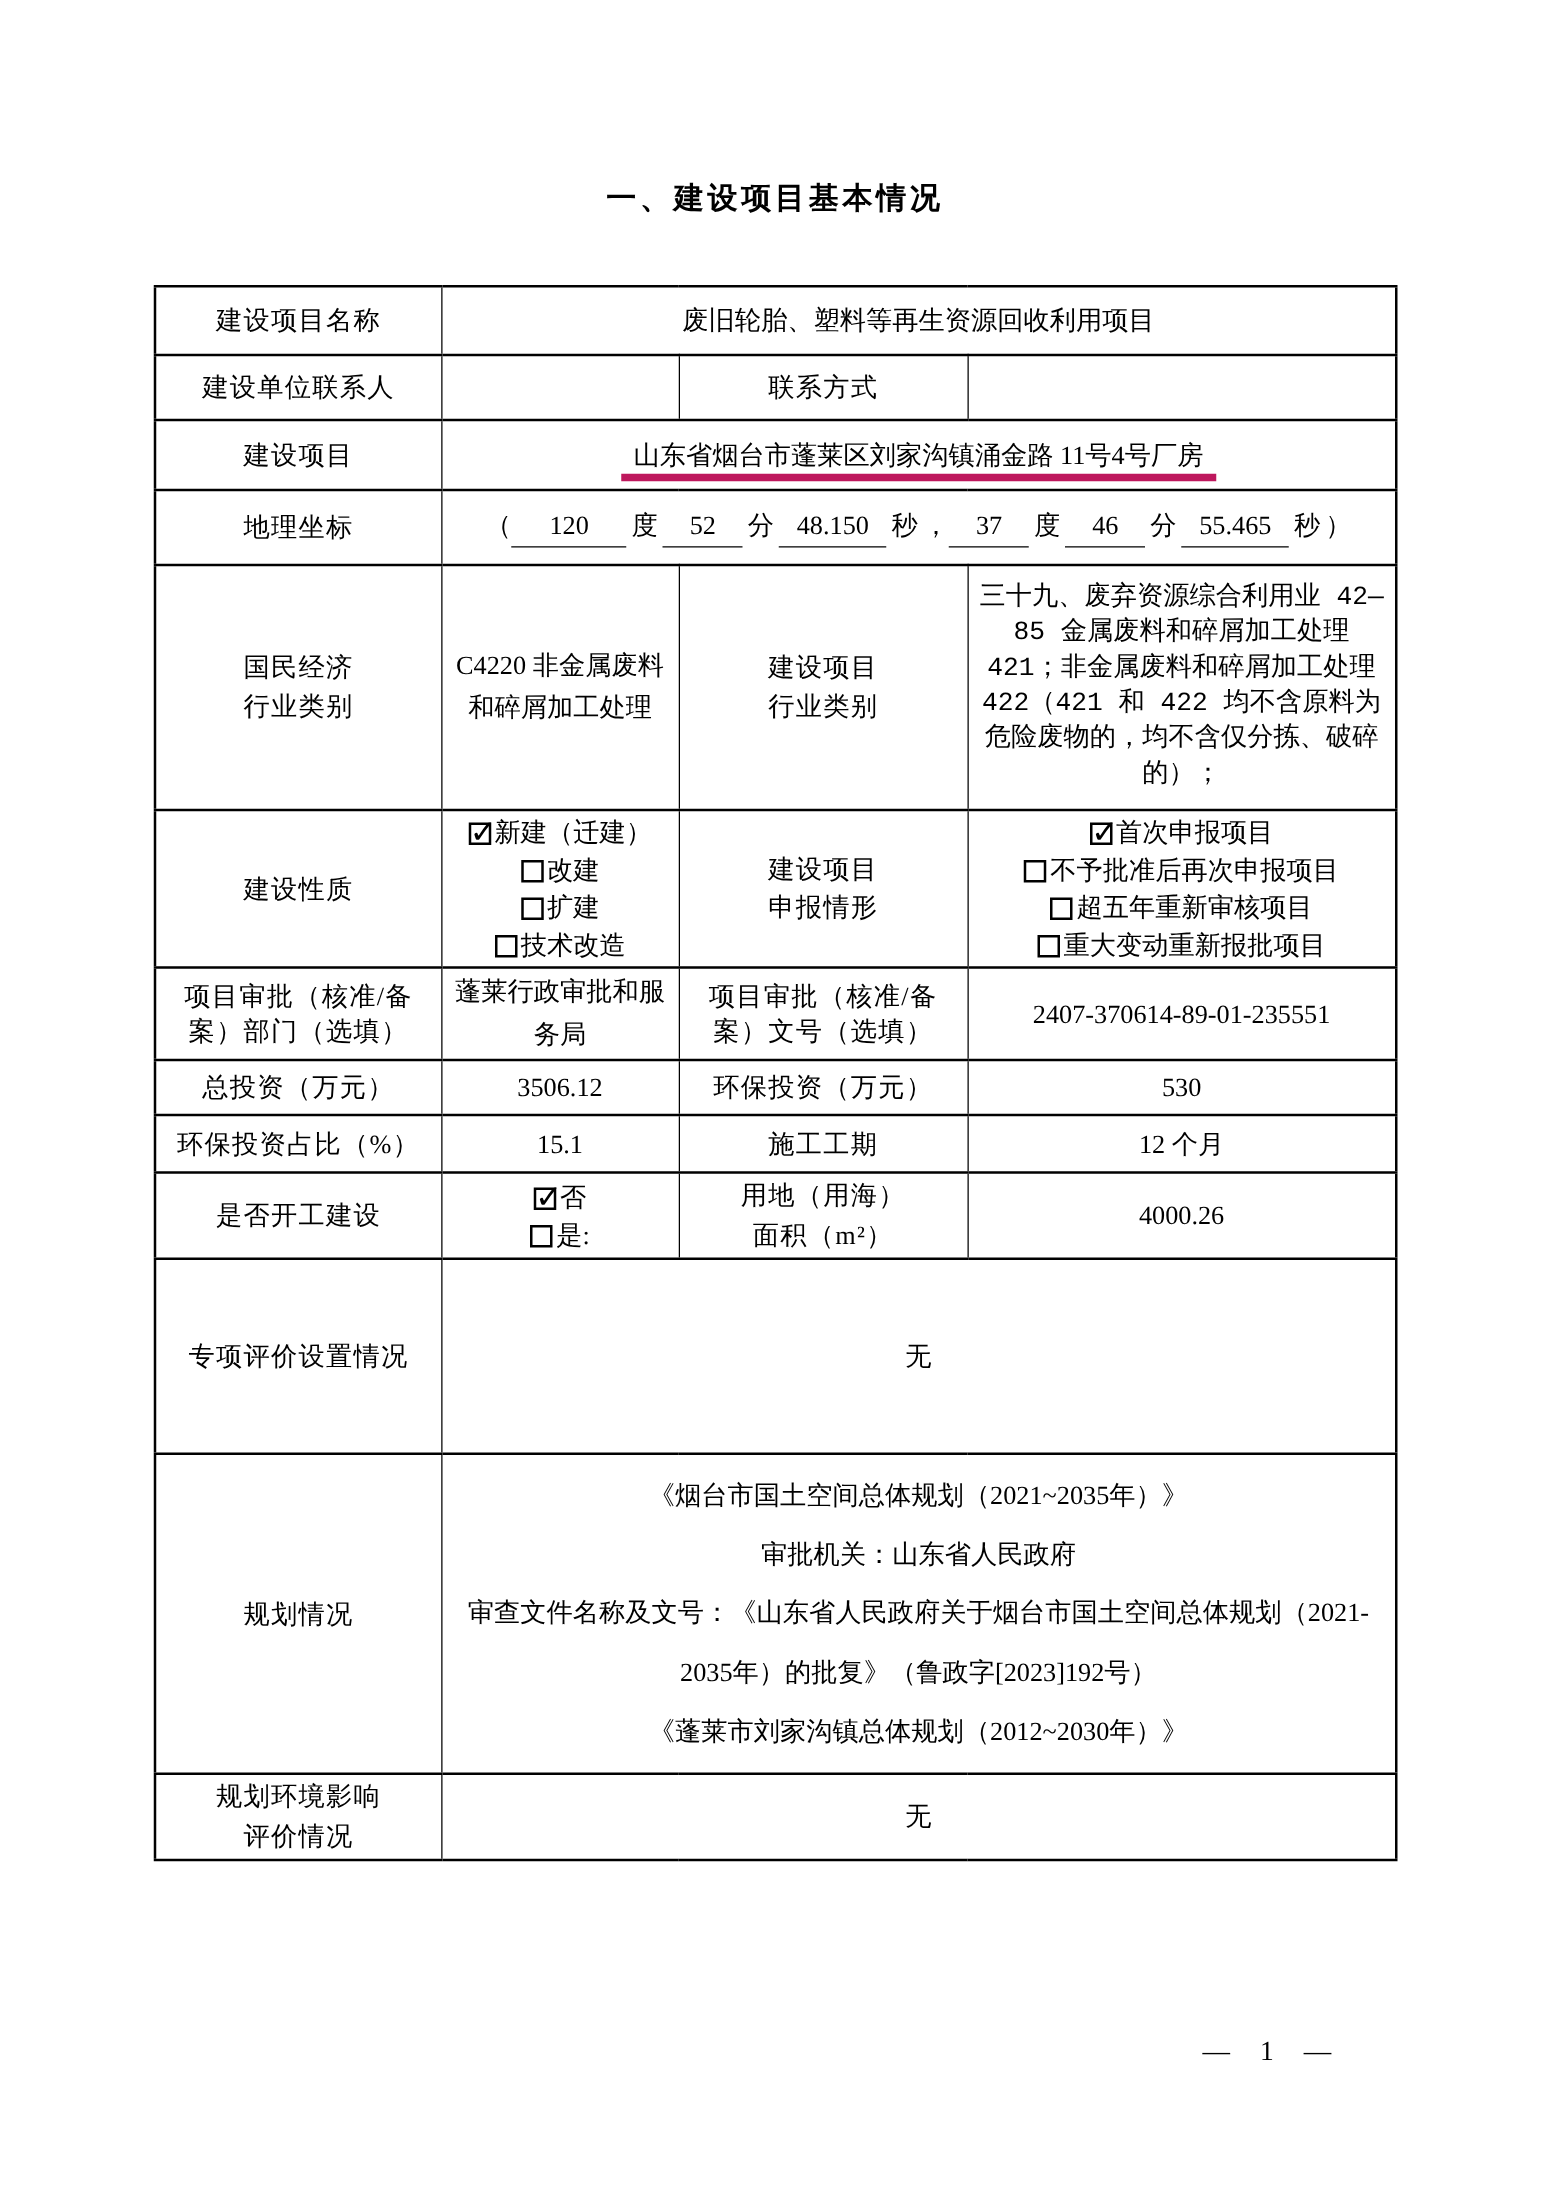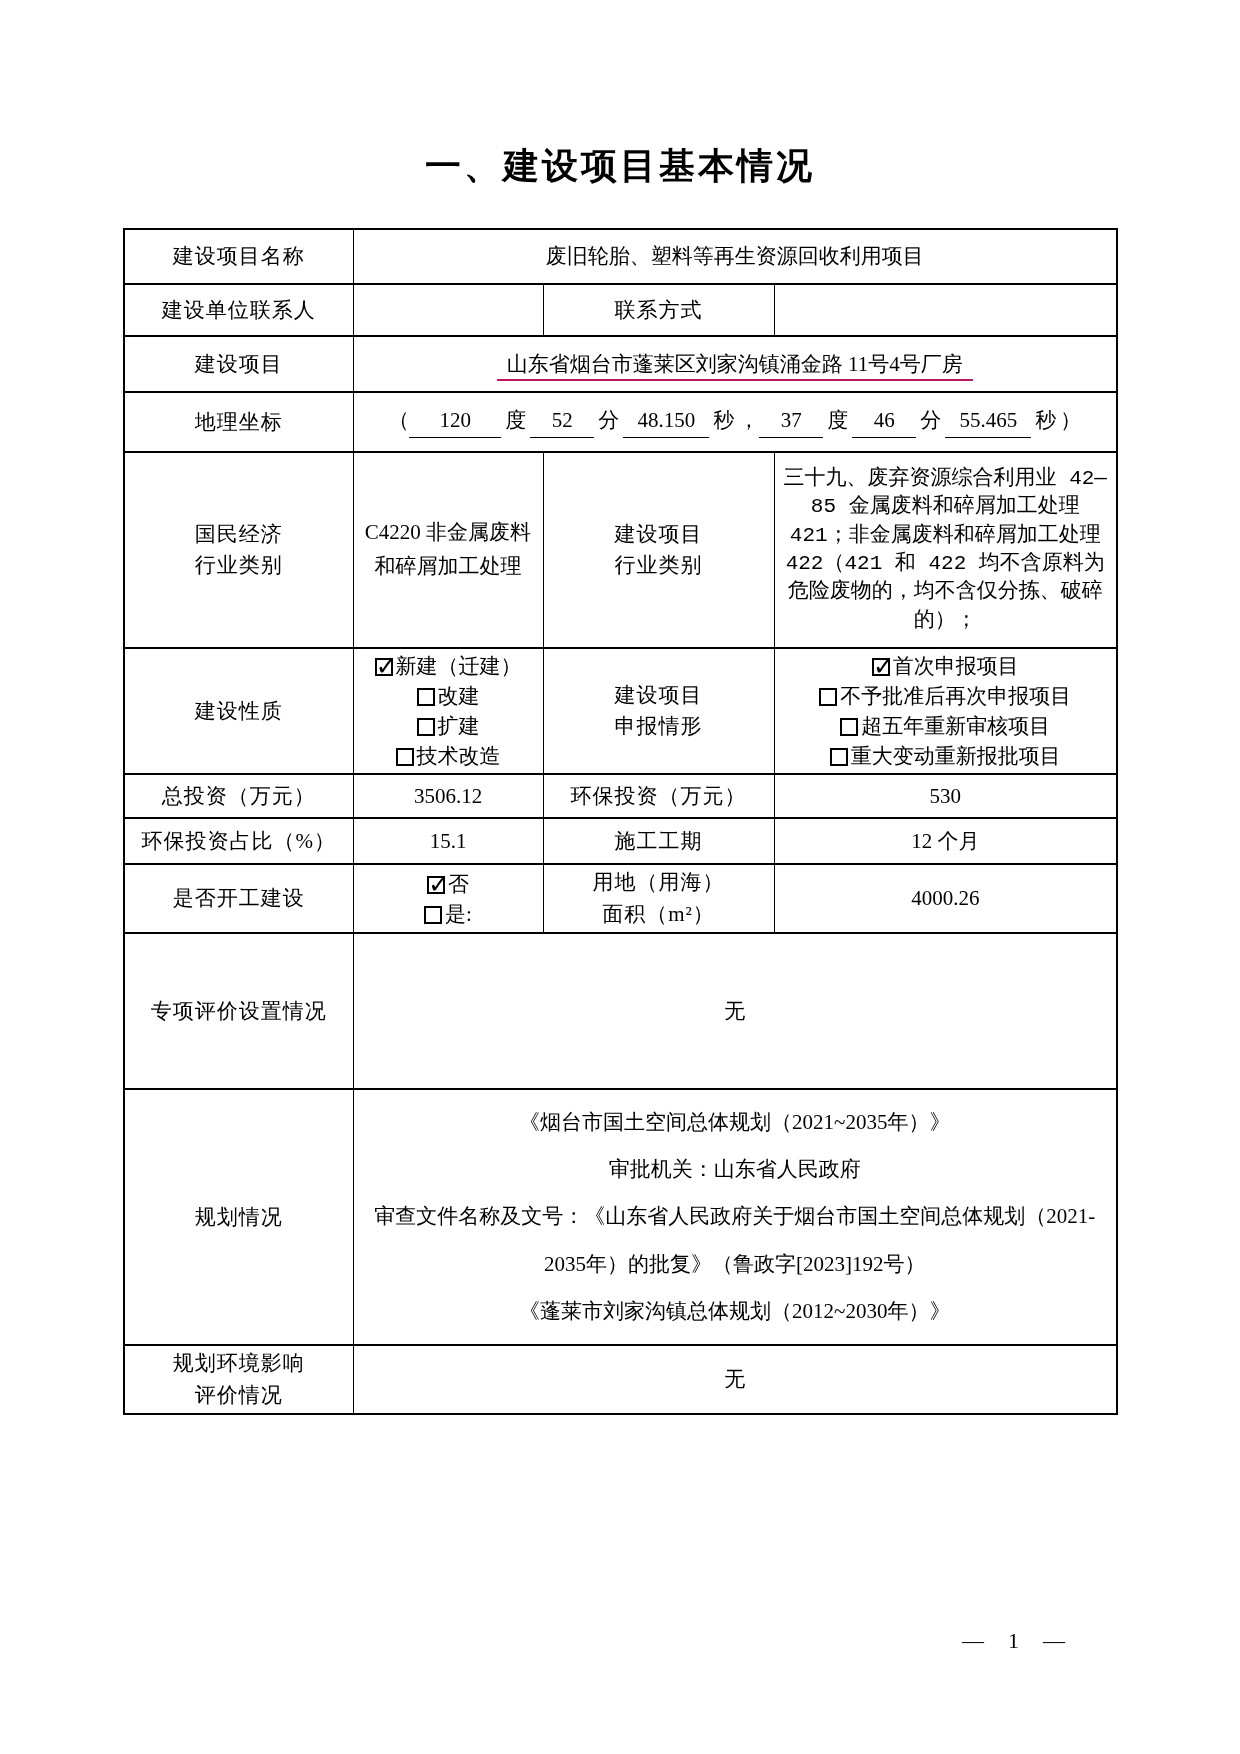--- a/index.html
+++ b/index.html
@@ -11,21 +11,21 @@
     font-family: "Liberation Serif", "DejaVu Serif", serif;
     position: relative;
   }
   .page-title {
     position: absolute;
     top: 142px; left: 0;
     width: 1240px;
     text-align: center;
     font-family: "Liberation Sans", "DejaVu Sans", sans-serif;
     font-weight: bold;
-    font-size: 36px;
+    font-size: 24px;
     letter-spacing: 3px;
   }
   table.doc-table {
     position: absolute;
     left: 123px; top: 228px;
     width: 993px;
     border-collapse: collapse;
     table-layout: fixed;
     border: 2px solid #000;
   }
@@ -41,21 +41,21 @@
     padding: 2px 6px;
     overflow: hidden;
   }
   .doc-table td.lbl { letter-spacing: 1px; }
   .col1 { width: 229px; }
   .col2 { width: 190px; }
   .col3 { width: 231px; }
   .col4 { width: 343px; }
 
   .ul-value {
-    border-bottom: 2px solid #be185d;
+    border-bottom: 6px solid #be185d;
     padding: 0 10px 3px 10px;
     white-space: nowrap;
   }
   .coord-num {
     display: inline-block;
     border-bottom: 1px solid #000;
     padding: 0 4px 2px 4px;
     text-align: center;
   }
   .coord-num.wide   { min-width: 92px; }
@@ -177,20 +177,26 @@
       <div>申报情形</div>
     </td>
     <td class="opts">
       <span class="opt"><span class="cb checked"></span><span>首次申报项目</span></span>
       <span class="opt"><span class="cb"></span><span>不予批准后再次申报项目</span></span>
       <span class="opt"><span class="cb"></span><span>超五年重新审核项目</span></span>
       <span class="opt"><span class="cb"></span><span>重大变动重新报批项目</span></span>
     </td>
   </tr>
 
+  <tr style="height:74px;">
+    <td class="lbl">项目审批（核准/备案）部门（选填）</td>
+    <td style="line-height:1.6;">蓬莱行政审批和服务局</td>
+    <td class="lbl">项目审批（核准/备案）文号（选填）</td>
+    <td>2407-370614-89-01-235551</td>
+  </tr>
 
   <tr style="height:44px;">
     <td class="lbl">总投资（万元）</td>
     <td>3506.12</td>
     <td class="lbl">环保投资（万元）</td>
     <td>530</td>
   </tr>
 
   <tr style="height:46px;">
     <td class="lbl">环保投资占比（%）</td>

